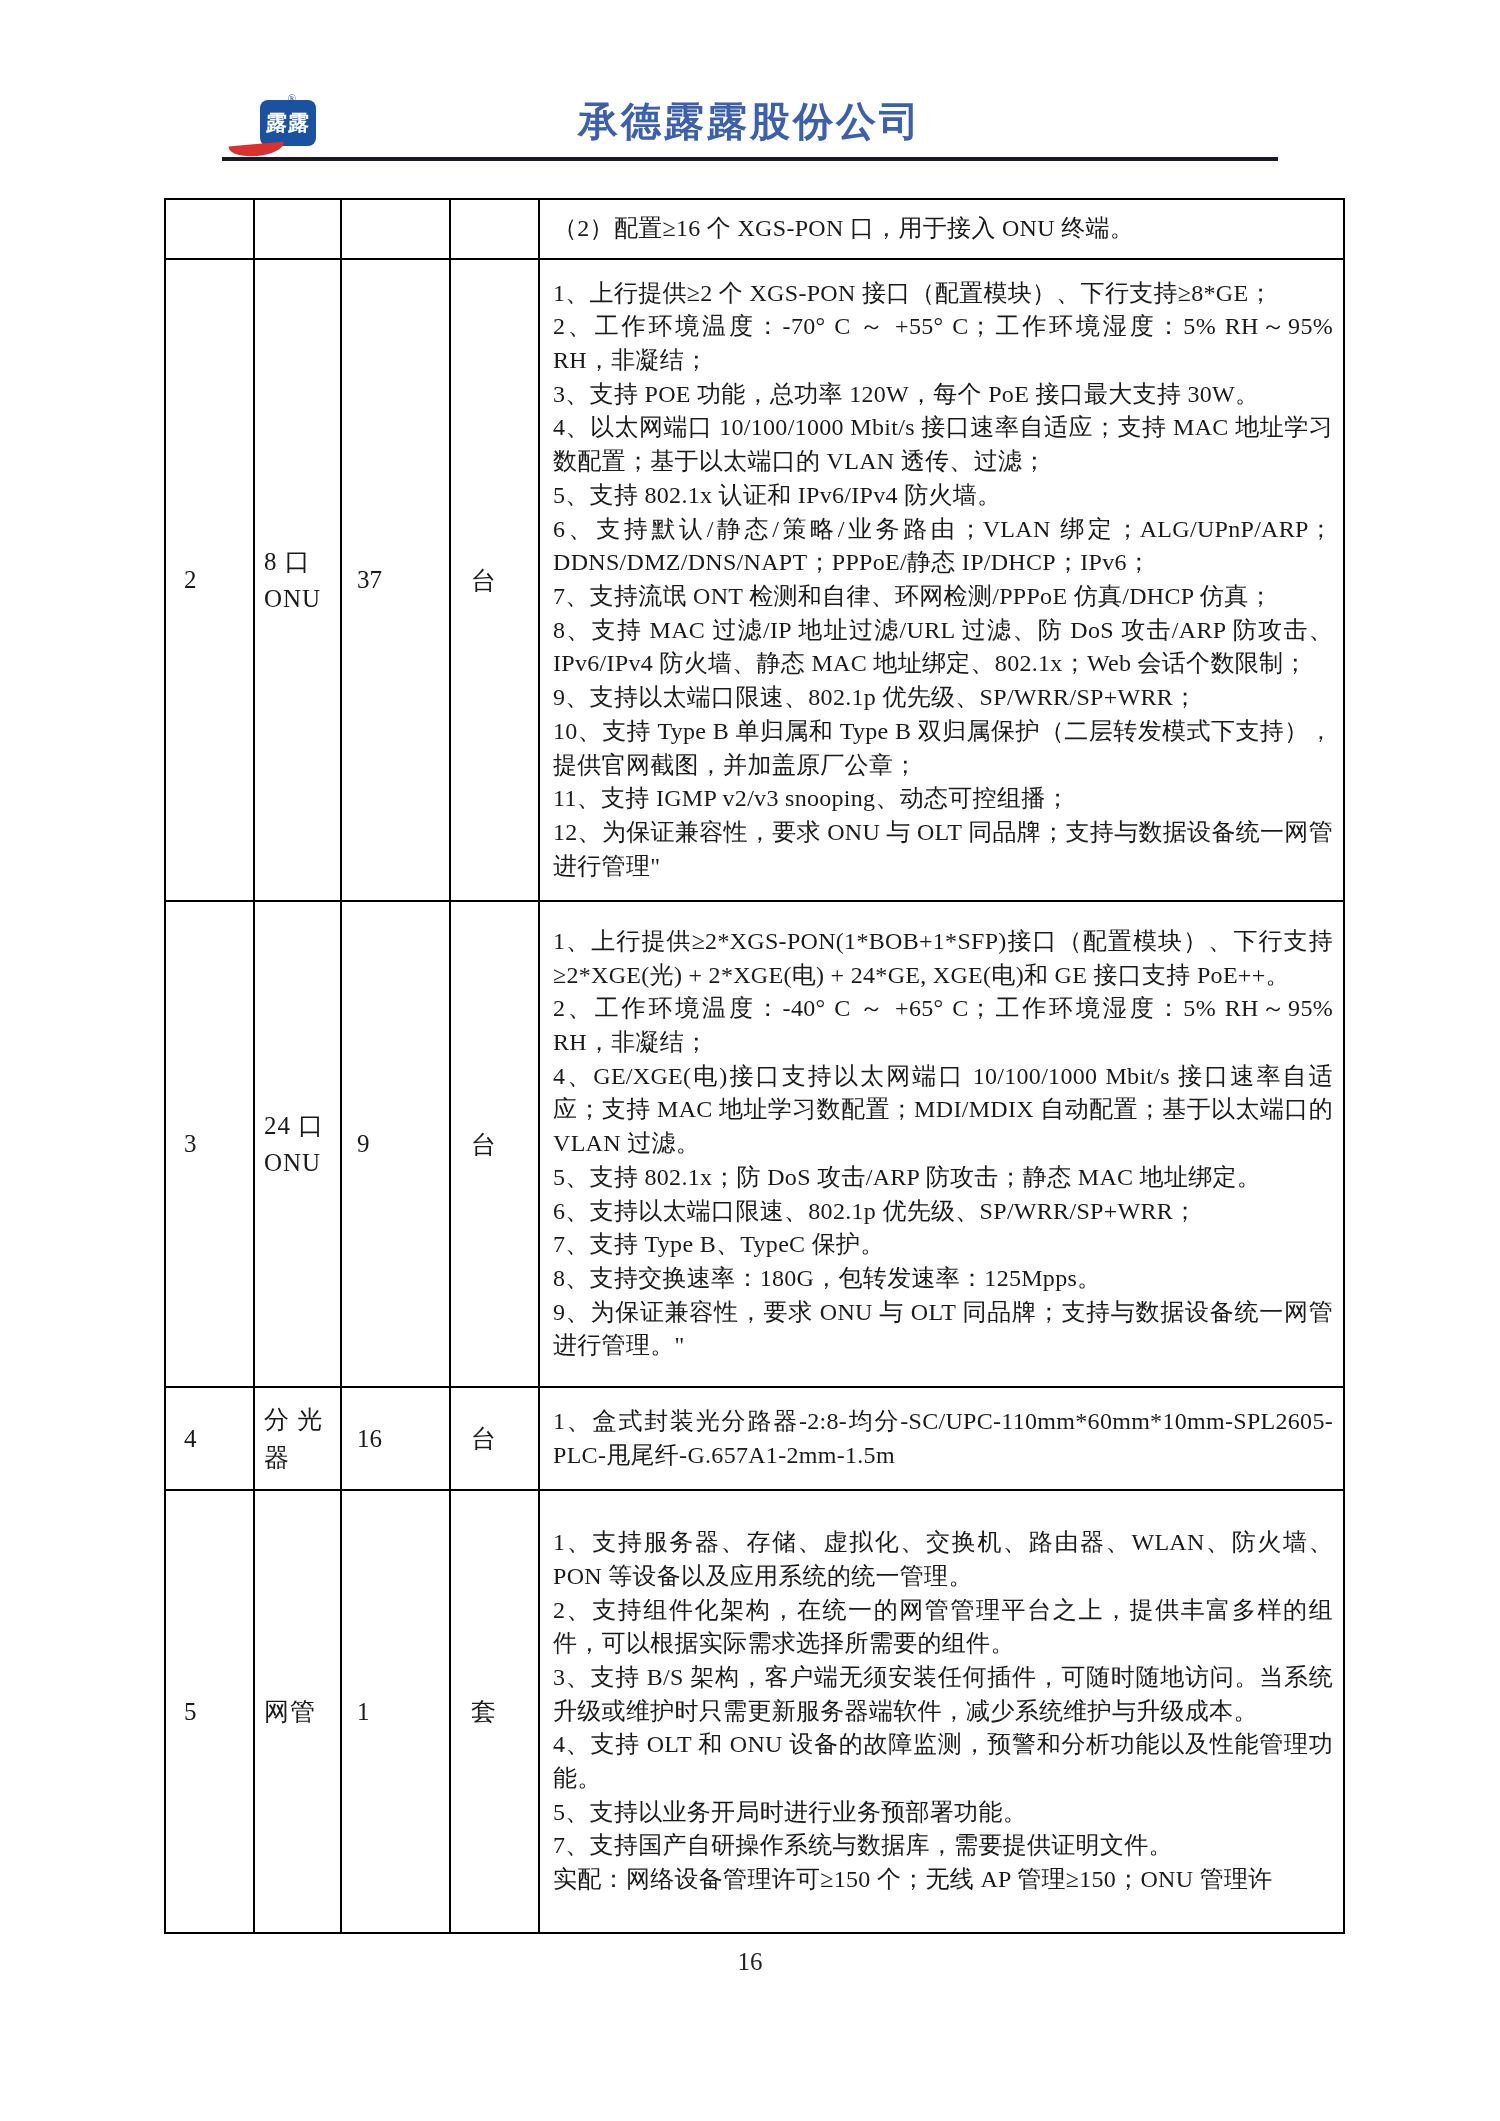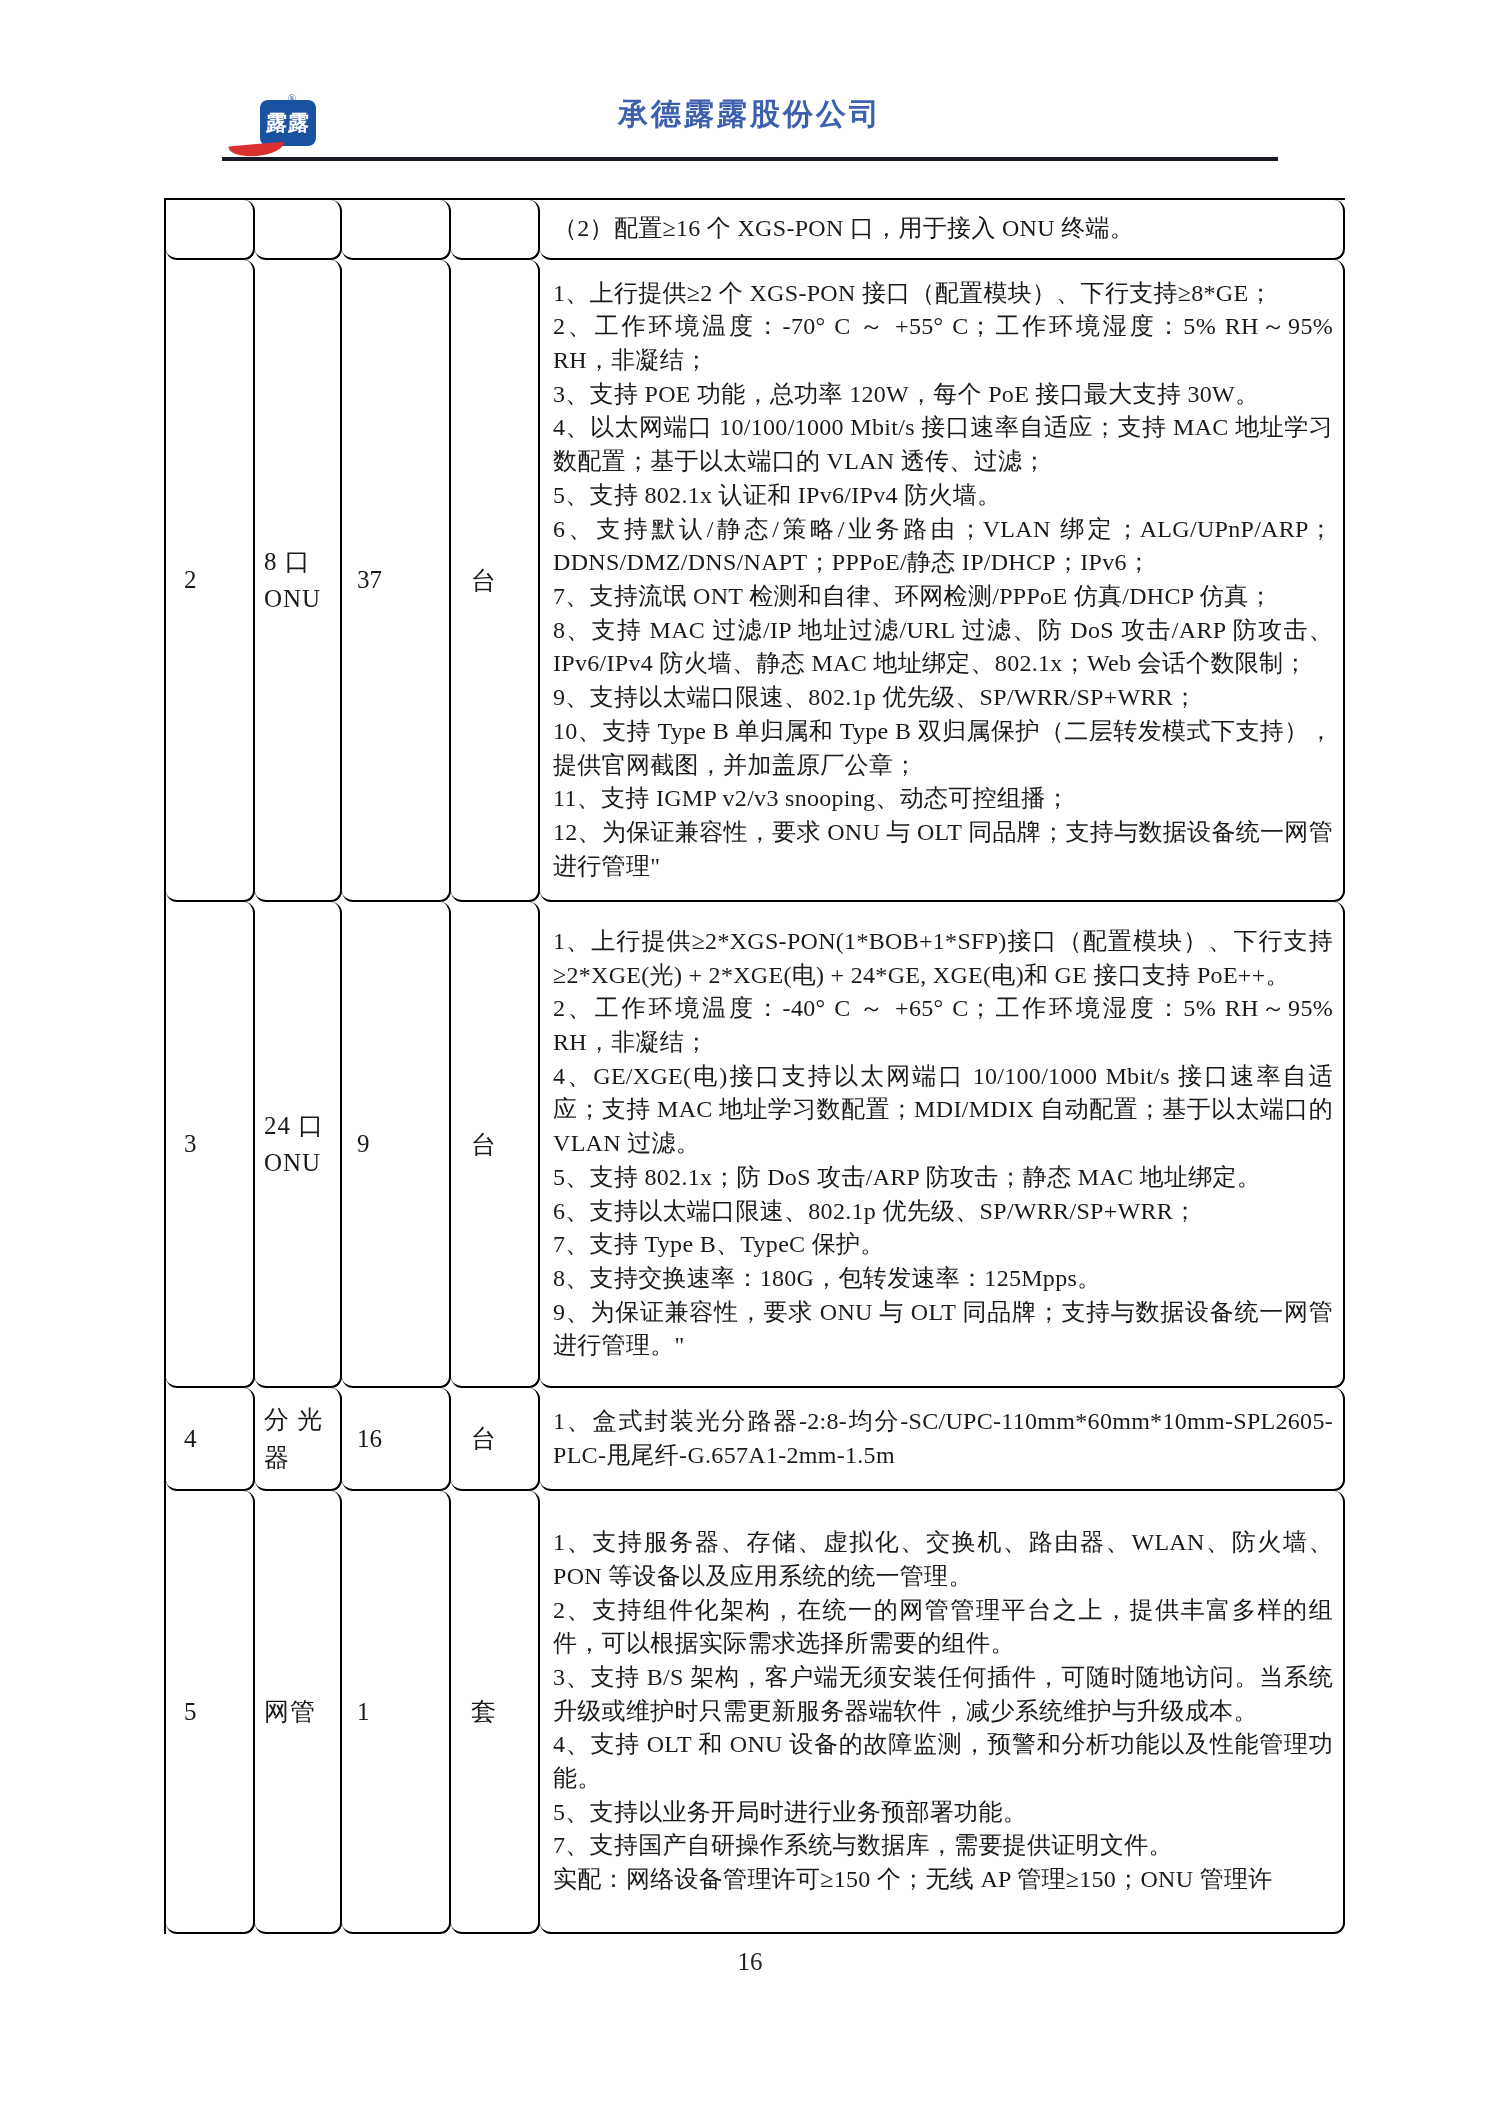--- a/index.html
+++ b/index.html
@@ -17,33 +17,33 @@
     color:#fff; font-size:21px; font-weight:bold; letter-spacing:1px;margin-left:32px;
   }
   .logo-swoosh {
     position:absolute; left:1px; top:44px; width:55px; height:12px;
     border-radius:0 0 55% 55% / 0 0 100% 100%;
     transform:rotate(-5deg);
   }
   .logo-reg { position:absolute; right:-8px; top:-8px; font-size:11px; }
   .page-title {
     position:absolute; left:0; top:94px; width:100%;
-    text-align:center; font-size:30px; font-weight:bold; letter-spacing:3px;
+    text-align:center; font-size:40px; font-weight:bold; letter-spacing:3px;
   }
   .header-rule { position:absolute; left:222px; top:157px; width:1056px; height:4px; }
   
   .tbl {
     position:absolute; left:164px; top:198px; width:1181px;
     border-left:2px solid #000; border-top:2px solid #000;
   }
   .trow { display:flex; width:100%; overflow:hidden; }
   .cell {
     border-right:2px solid #000; border-bottom:2px solid #000;
     display:flex; flex-direction:column; justify-content:center;
-    font-size:25px; overflow:hidden;border-radius:11px;
+    font-size:25px; overflow:hidden;
   }
   .c-no   { width:89px;  padding-left:18px; }
   .c-name { width:87px;  padding-left:9px;  white-space:pre-line; line-height:1.5; letter-spacing:1px; }
   .c-qty  { width:109px; padding-left:15px; }
   .c-unit { width:89px;  padding-left:20px; }
   .c-spec { flex:1; padding:2px 10px 2px 13px; }
   .spec-line {
     font-size:24px; line-height:33.7px; text-align:justify;
     letter-spacing:0.3px;
   }

